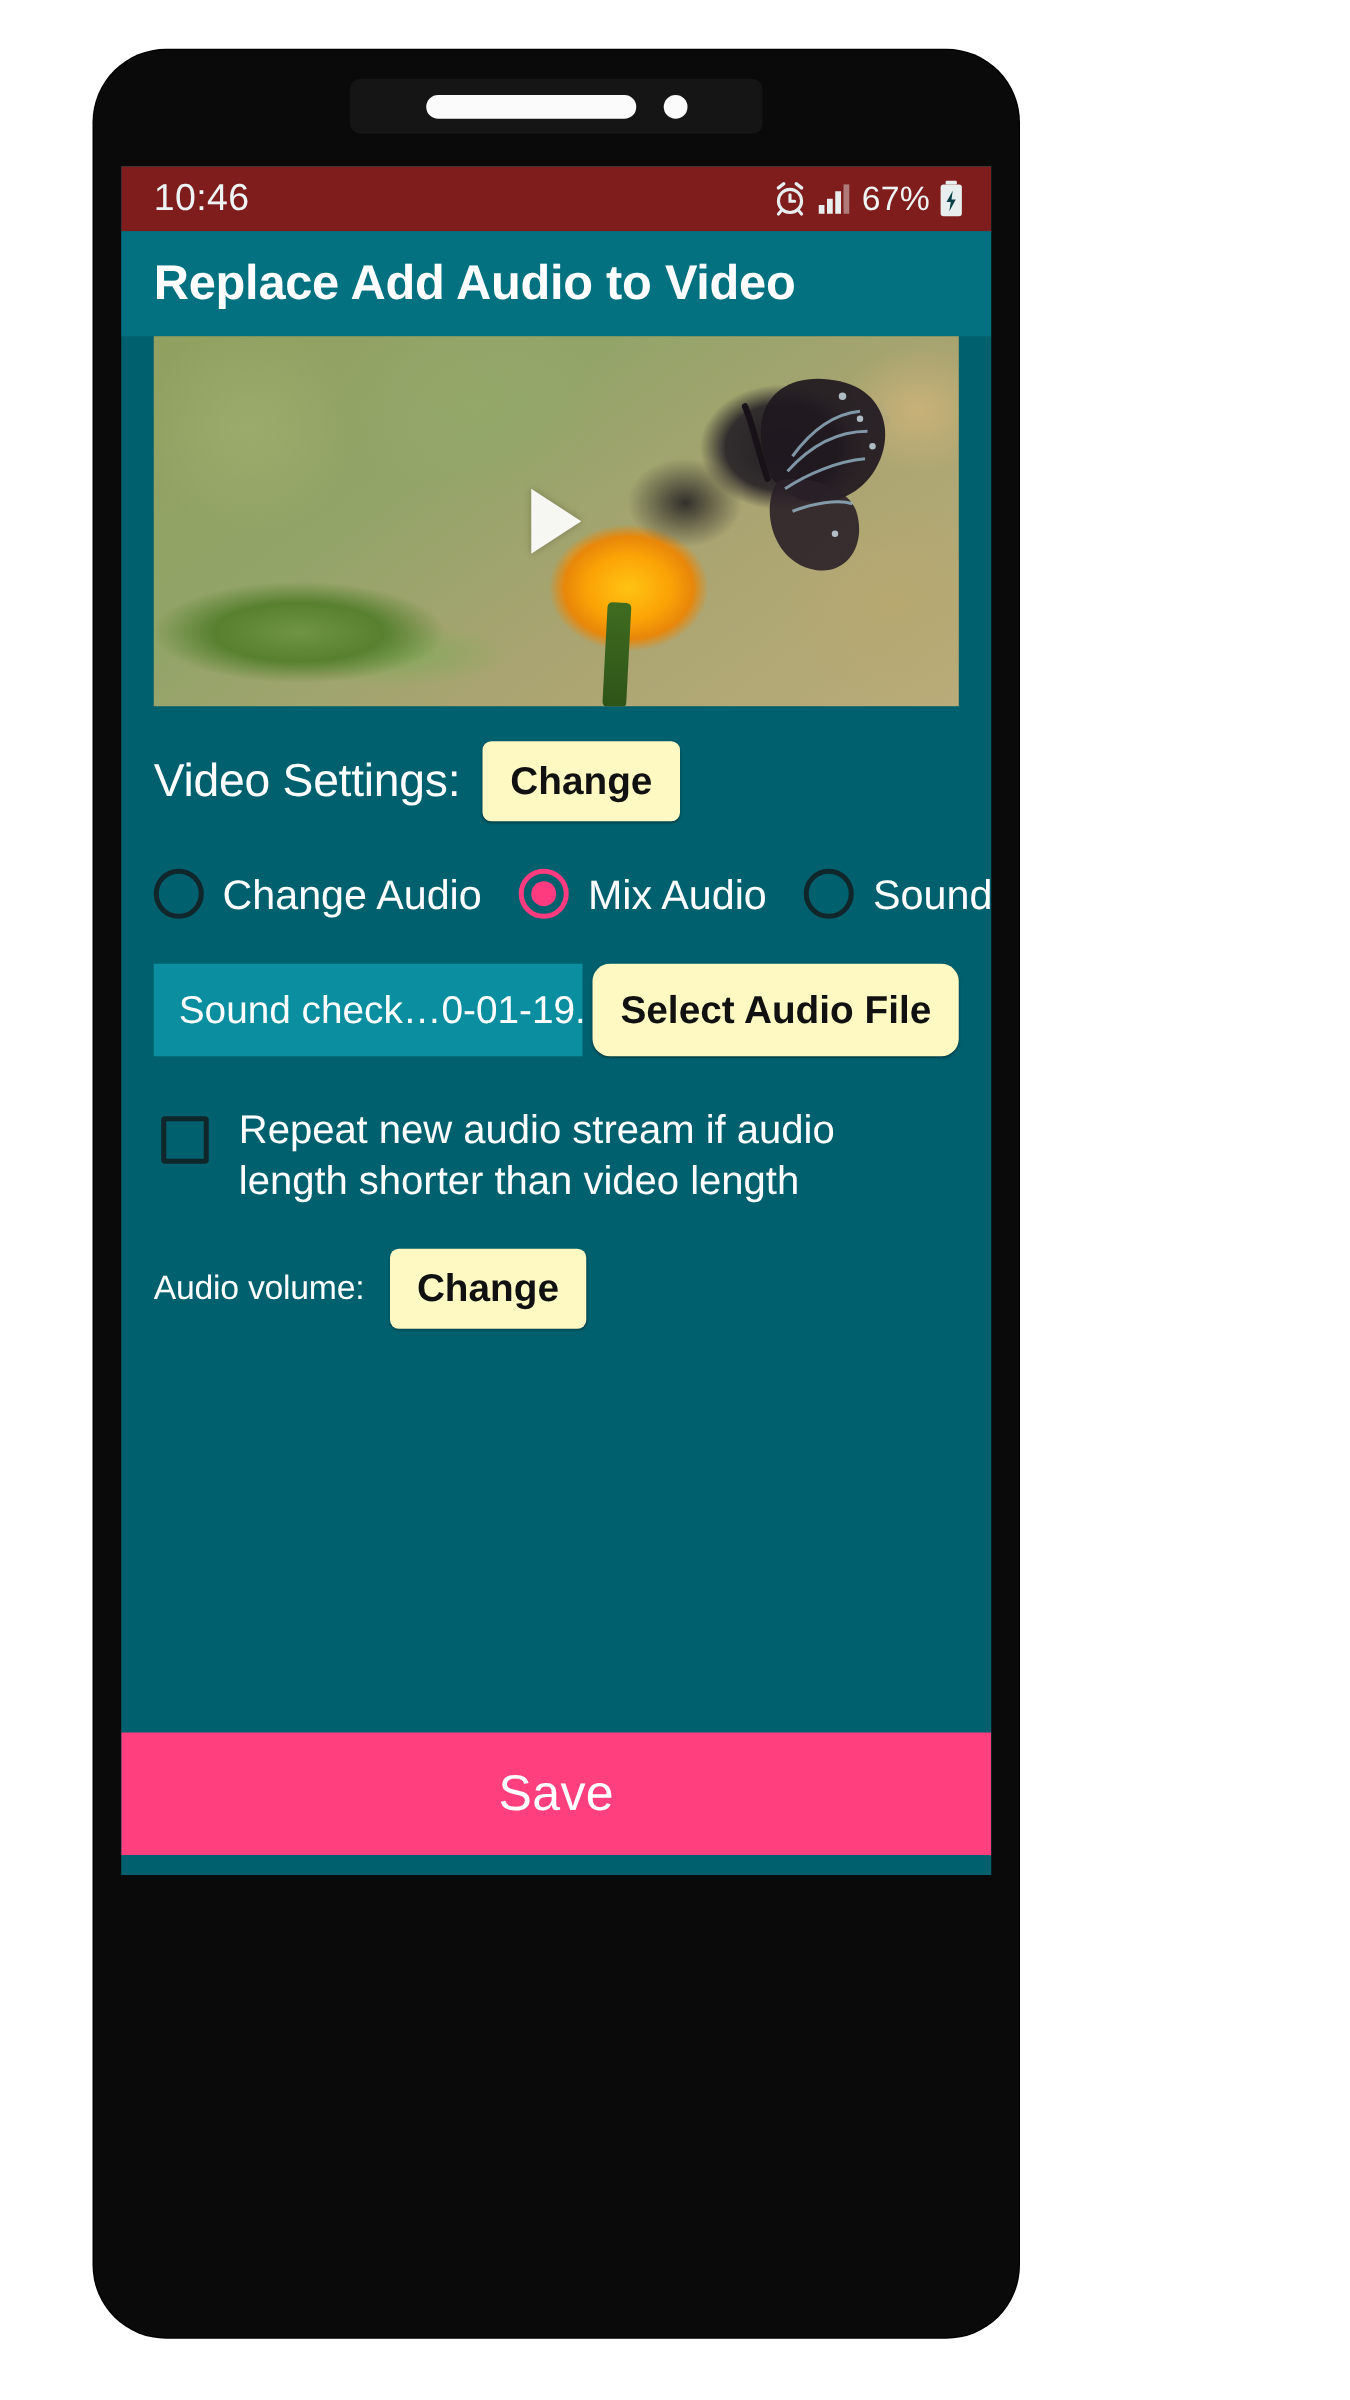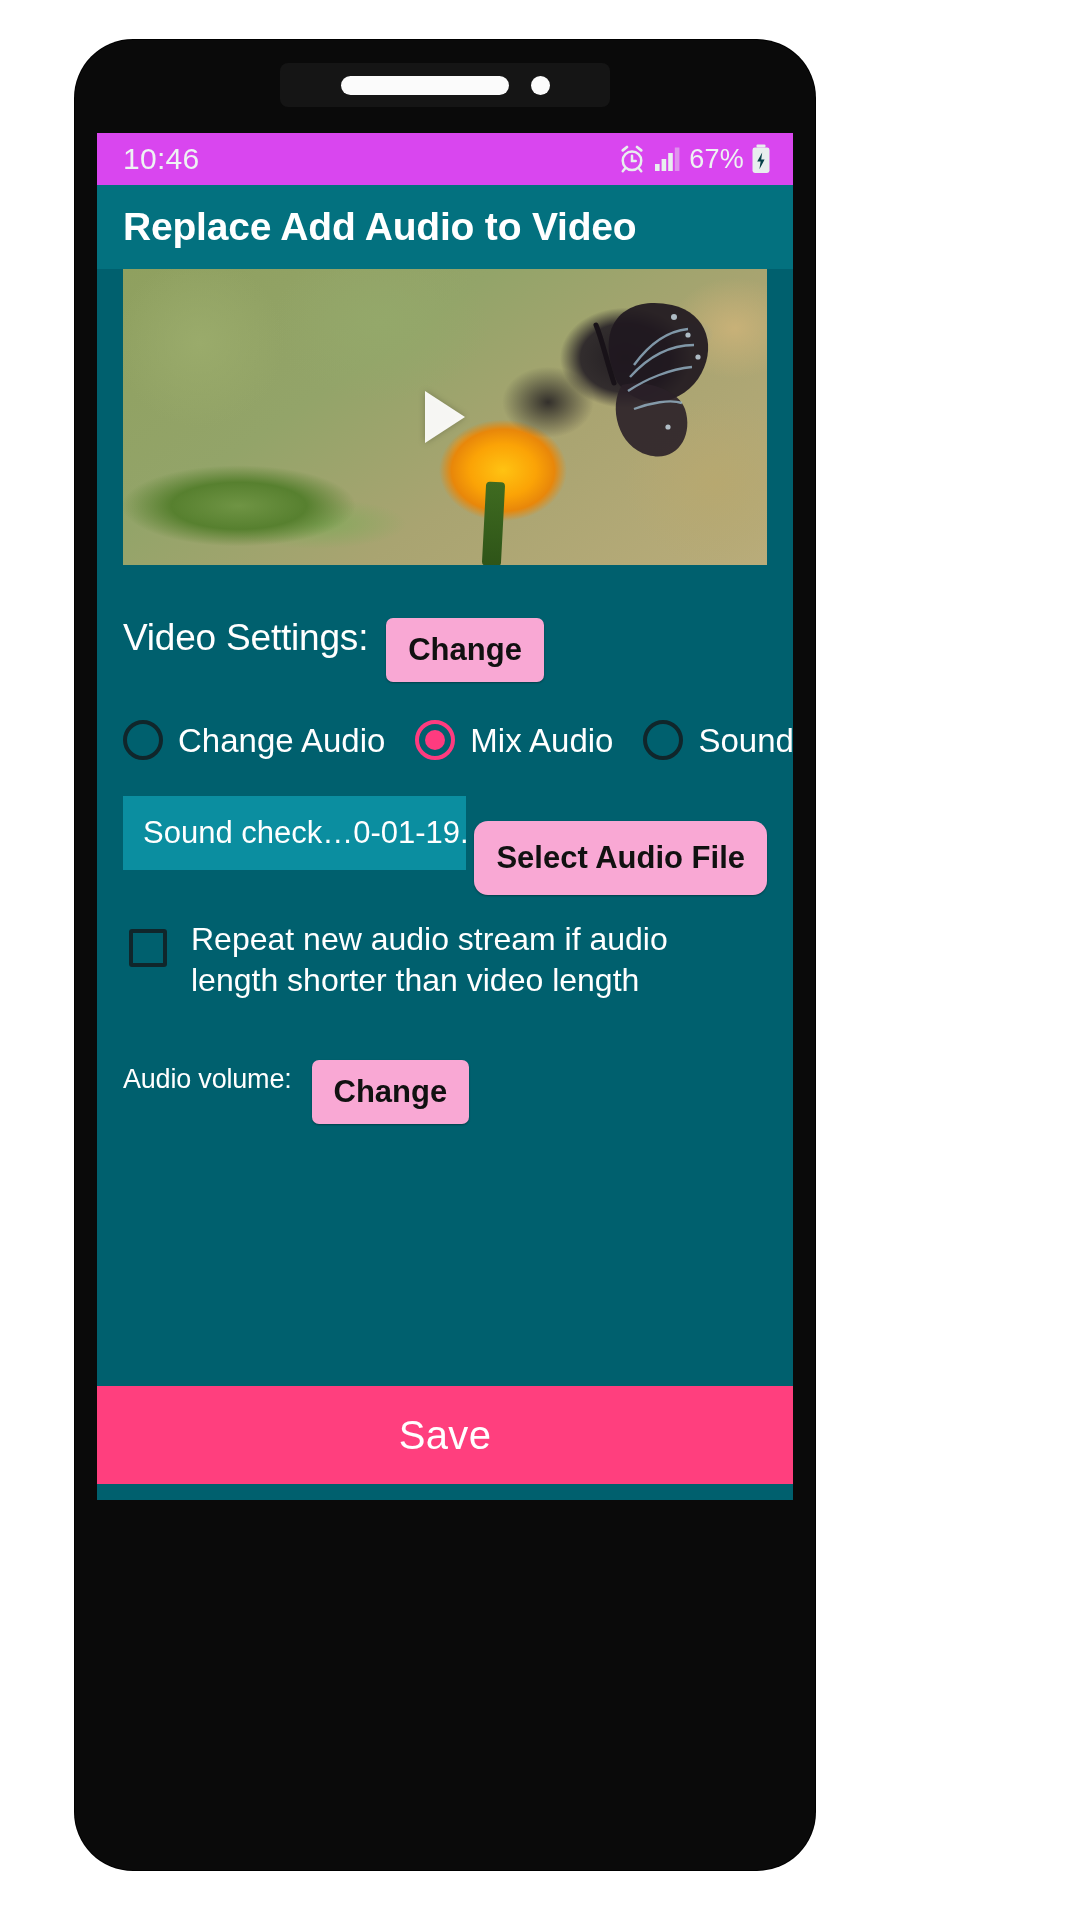--- a/index.html
+++ b/index.html
@@ -59,21 +59,21 @@
     top: 93px;
     width: 696px;
     height: 1367px;
     background: #00606e;
     overflow: hidden;
   }
 
   
   #statusbar {
     height: 52px;
-    background: #d946ef;
+    background: #7f1d1d;
     display: flex;
     align-items: center;
     justify-content: space-between;
     padding: 0 22px 0 26px;
     color: #e8eeee;
   }
   #clock {
     font-size: 30px;
     font-weight: 400;
     letter-spacing: 0.3px;
@@ -189,32 +189,31 @@
     gap: 18px;
   }
   .section-label {
     color: #ffffff;
     font-size: 37px;
     font-weight: 400;
     letter-spacing: -0.2px;
   }
 
   .grey-button {
-    background: #f9a8d4;
+    background: #fef9c3;
     color: #111111;
     border: none;
     border-radius: 7px;
     font-family: "Liberation Sans", sans-serif;
     font-size: 31px;
     font-weight: bold;
     padding: 14px 22px;
     cursor: pointer;
     box-shadow: 0 1px 2px rgba(0,0,0,.35);
     white-space: nowrap;
-    margin-top: 25px;
   }
 
   
   #radio-row {
     margin-top: 38px;
     display: flex;
     align-items: center;
     gap: 0;
   }
   .radio-option {
@@ -272,21 +271,21 @@
   }
   #select-audio-btn {
     flex: 0 0 auto;
     height: 74px;
     padding: 0 22px;
     border-radius: 14px;
   }
 
   
   #checkbox-row {
-    margin-top: 24px;
+    margin-top: 38px;
     display: flex;
     align-items: flex-start;
     padding-left: 6px;
     gap: 24px;
   }
   #repeat-checkbox {
     width: 38px;
     height: 38px;
     border: 4px solid #10262b;
     border-radius: 3px;

